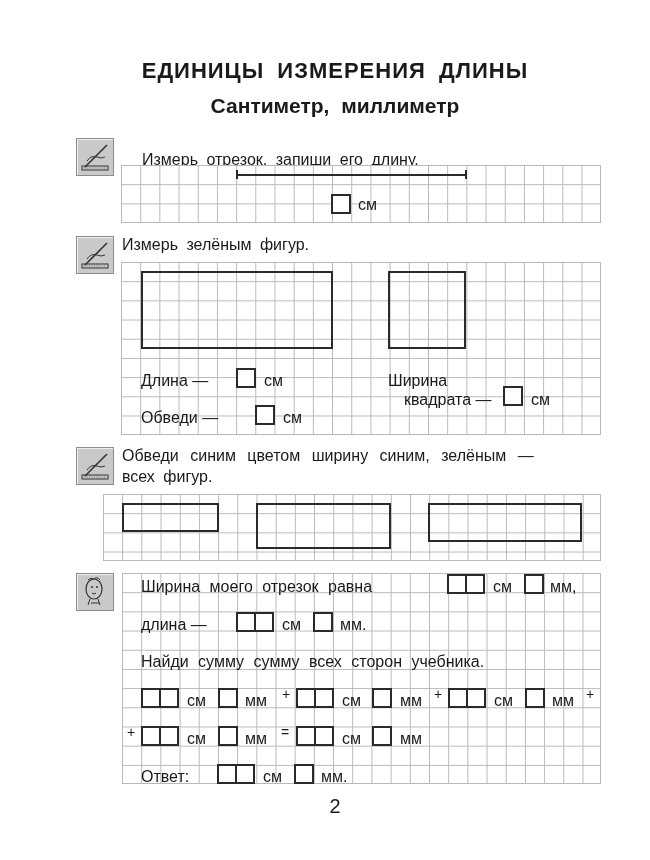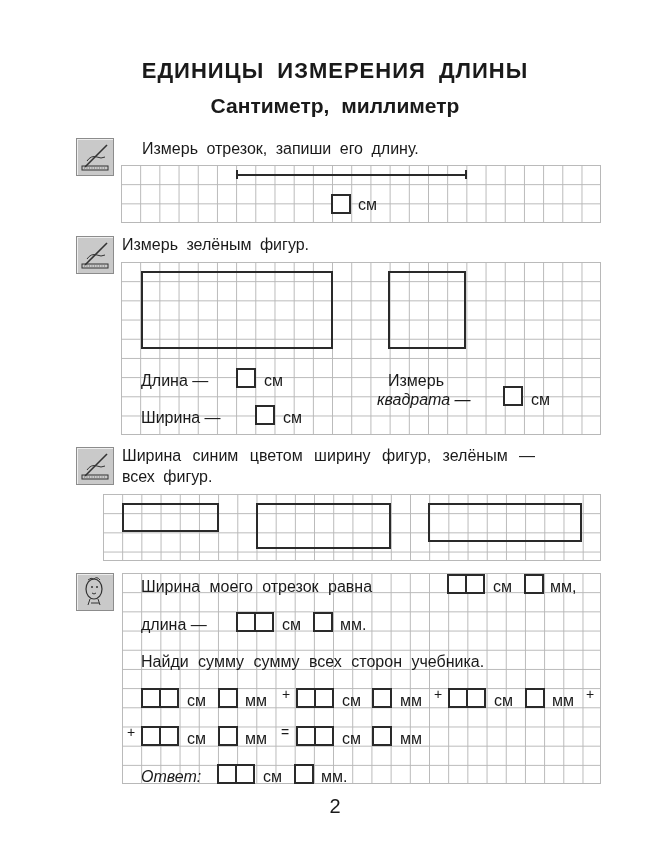--- a/index.html
+++ b/index.html
@@ -38,21 +38,21 @@
 <div class="abs subtitle">Сантиметр, миллиметр</div>
 
 <div class="icon-box" style="left:76px; top:138px;">
   <svg viewBox="0 0 36 36">
       <path d="M8 28 L30 6" stroke="#333" stroke-width="1.6" fill="none"></path>
       <path d="M10 22 q4-6 10-4 q4 2 8 0" stroke="#333" stroke-width="1" fill="none"></path>
       <rect x="5" y="27" width="26" height="4" fill="none" stroke="#333" stroke-width="1"></rect>
       <path d="M7 29 h22" stroke="#333" stroke-width="0.6" stroke-dasharray="1 1.5"></path>
     </svg>
 </div>
-<div class="abs text" style="left:142px; top:140px;">Измерь отрезок, запиши его длину.</div>
+<div class="abs text" style="left:142px; top:151px;">Измерь отрезок, запиши его длину.</div>
 
 <div class="grid" style="left:121px; top:165px; width:480px; height:58px;"></div>
 <div class="segment" style="left:236px; top:174px; width:231px;"></div>
 <div class="tick" style="left:236px; top:170px;"></div>
 <div class="tick" style="left:465px; top:170px;"></div>
 <div class="box" style="left:331px; top:194px;"></div>
 <div class="lbl" style="left:358px; top:196px;">см</div>
 
 <div class="icon-box" style="left:76px; top:236px;">
   <svg viewBox="0 0 36 36">
@@ -65,38 +65,38 @@
 <div class="abs text" style="left:122px; top:236px;">Измерь зелёным фигур.</div>
 
 <div class="grid" style="left:121px; top:262px; width:480px; height:173px;"></div>
 <div class="rect" style="left:141px; top:271px; width:192px; height:78px;"></div>
 <div class="rect" style="left:388px; top:271px; width:78px; height:78px;"></div>
 
 <div class="lbl" style="left:141px; top:372px;">Длина —</div>
 <div class="box" style="left:236px; top:368px;"></div>
 <div class="lbl" style="left:264px; top:372px;">см</div>
 
-<div class="lbl" style="left:141px; top:409px;">Ширина —</div>
+<div class="lbl" style="left:141px; top:409px;">Обведи —</div>
 <div class="box" style="left:255px; top:405px;"></div>
 <div class="lbl" style="left:283px; top:409px;">см</div>
 
-<div class="lbl" style="left:388px; top:372px;">Измерь</div>
-<div class="lbl" style="left:377px; top:391px;font-style:italic;">квадрата —</div>
+<div class="lbl" style="left:388px; top:372px;">Ширина</div>
+<div class="lbl" style="left:404px; top:391px;">квадрата —</div>
 <div class="box" style="left:503px; top:386px;"></div>
 <div class="lbl" style="left:531px; top:391px;">см</div>
 
 <div class="icon-box" style="left:76px; top:447px;">
   <svg viewBox="0 0 36 36">
       <path d="M8 28 L30 6" stroke="#333" stroke-width="1.6" fill="none"></path>
       <path d="M10 22 q4-6 10-4 q4 2 8 0" stroke="#333" stroke-width="1" fill="none"></path>
       <rect x="5" y="27" width="26" height="4" fill="none" stroke="#333" stroke-width="1"></rect>
       <path d="M7 29 h22" stroke="#333" stroke-width="0.6" stroke-dasharray="1 1.5"></path>
     </svg>
 </div>
-<div class="abs text" style="left:122px; top:447px; word-spacing:7px;">Ширина синим цветом ширину фигур, зелёным —</div>
+<div class="abs text" style="left:122px; top:447px; word-spacing:7px;">Обведи синим цветом ширину синим, зелёным —</div>
 <div class="abs text" style="left:122px; top:468px;">всех фигур.</div>
 
 <div class="grid" style="left:103px; top:494px; width:498px; height:67px;"></div>
 <div class="rect" style="left:122px; top:503px; width:97px; height:29px;"></div>
 <div class="rect" style="left:256px; top:503px; width:135px; height:46px;"></div>
 <div class="rect" style="left:428px; top:503px; width:154px; height:39px;"></div>
 
 <div class="icon-box" style="left:76px; top:573px;">
   <svg viewBox="0 0 36 36">
       <ellipse cx="17" cy="15" rx="8" ry="10" fill="none" stroke="#333" stroke-width="1.2"></ellipse>
@@ -144,19 +144,19 @@
 <div class="box box2" style="left:141px; top:726px;"></div>
 <div class="lbl" style="left:187px; top:730px;">см</div>
 <div class="box" style="left:218px; top:726px;"></div>
 <div class="lbl" style="left:245px; top:730px;">мм</div>
 <div class="sym" style="left:281px; top:724px;">=</div>
 <div class="box box2" style="left:296px; top:726px;"></div>
 <div class="lbl" style="left:342px; top:730px;">см</div>
 <div class="box" style="left:372px; top:726px;"></div>
 <div class="lbl" style="left:400px; top:730px;">мм</div>
 
-<div class="lbl" style="left:141px; top:768px;font-style:italic;">Ответ:</div>
+<div class="lbl" style="left:141px; top:768px;">Ответ:</div>
 <div class="box box2" style="left:217px; top:764px;"></div>
 <div class="lbl" style="left:263px; top:768px;">см</div>
 <div class="box" style="left:294px; top:764px;"></div>
 <div class="lbl" style="left:321px; top:768px;">мм.</div>
 
 <div class="abs pagenum">2</div>
 
 </body></html>

